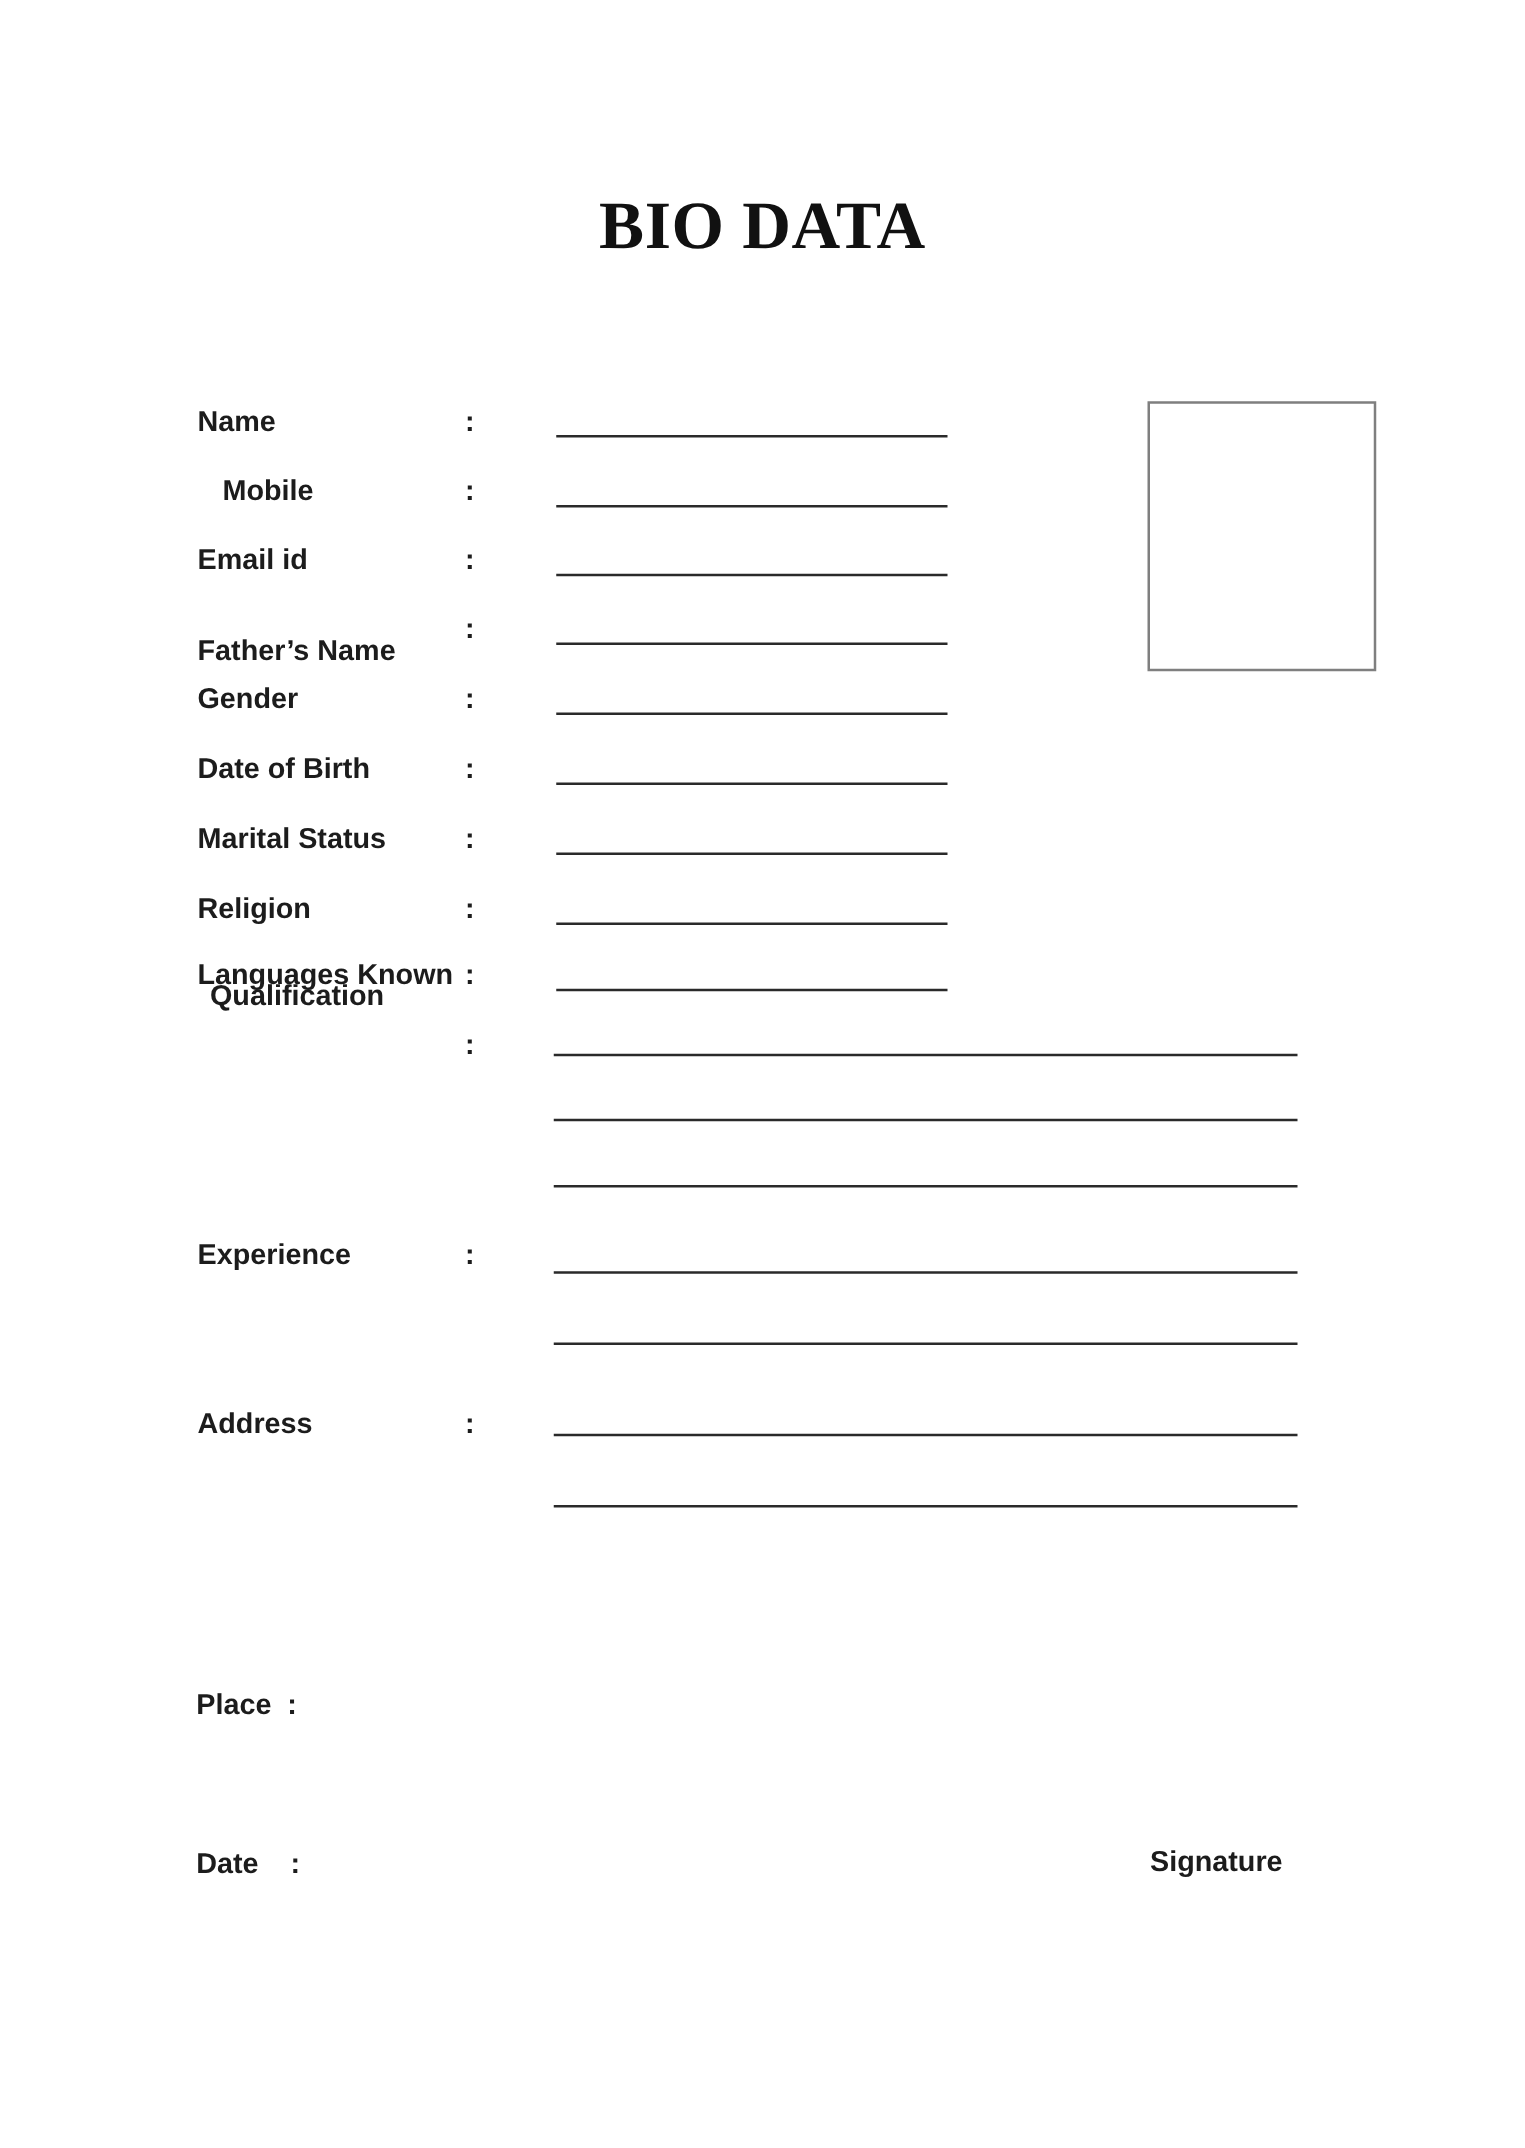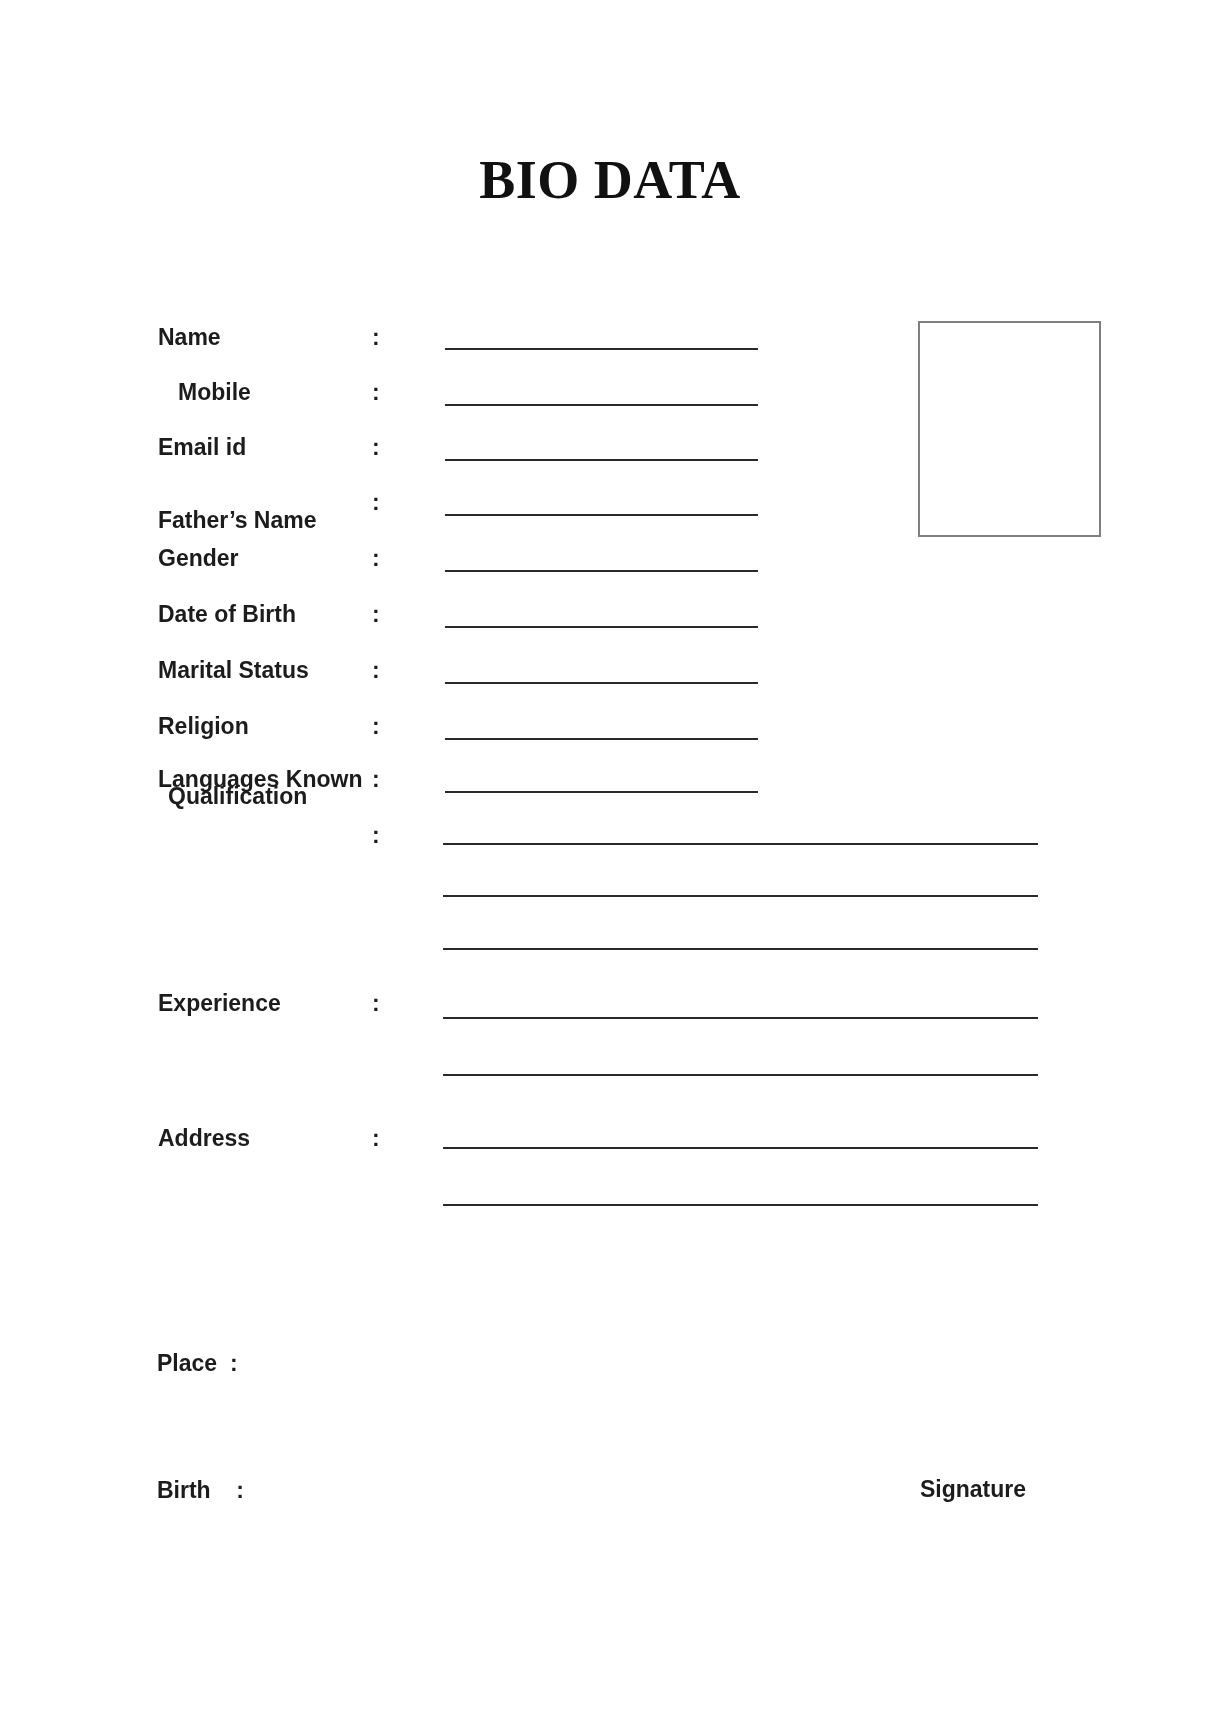--- a/index.html
+++ b/index.html
@@ -135,17 +135,17 @@
       <span class="field-colon" style="top: 989px;">:</span>
       <div class="blank-line long" style="top: 1017px;"></div>
       <div class="blank-line long" style="top: 1074px;"></div>
       <span class="field-label" style="top: 1124px;">Address</span>
       <span class="field-colon" style="top: 1124px;">:</span>
       <div class="blank-line long" style="top: 1147px;"></div>
       <div class="blank-line long" style="top: 1204px;"></div>
     </div>
 
   <div class="plain-label place-label">Place  :</div>
-  <div class="plain-label date-label">Birth    :</div>
+  <div class="plain-label date-label">Date    :</div>
   <div class="plain-label signature-label">Signature</div>
 
 
 </div>
 
 </body></html>

